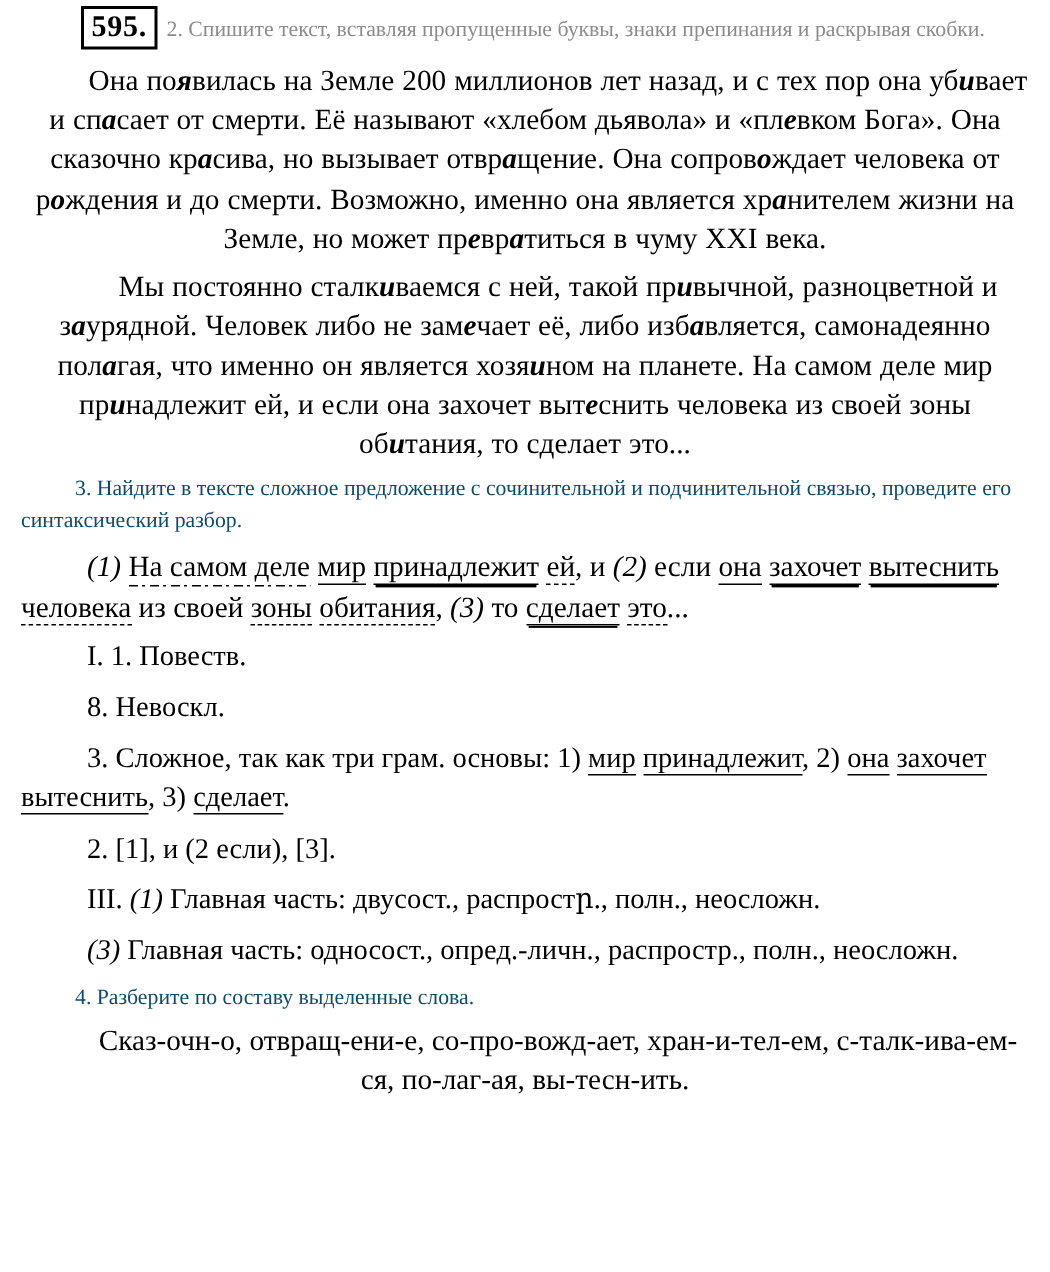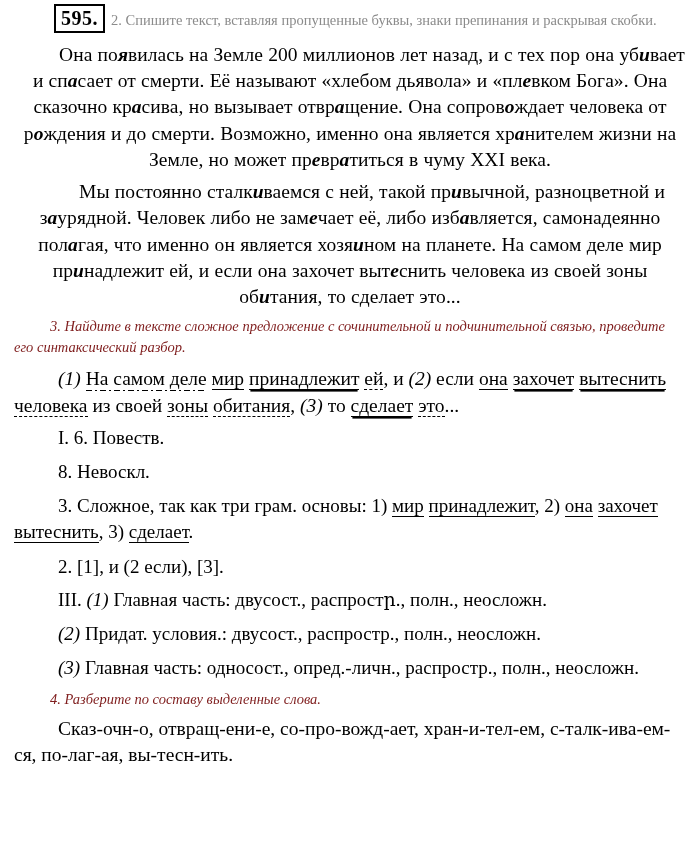--- a/index.html
+++ b/index.html
@@ -43,26 +43,25 @@
   }
   .instr {
     color: #8b8b8b;
     font-size: 14.5px;
     line-height: 1.45;
   }
   .instr-first {
     margin-left: 6px;
   }
   p.instr-block {
-    color: #7f1d1d;
+    color: #0c4a6e;
     font-size: 14.5px;
     line-height: 1.45;
     margin: 0 0 2px 0;
     text-indent: 36px;
-    font-style: italic;
   }
 
   
   p.body-par {
     font-size: 19.5px;
     line-height: 1.345;
     margin: 0 0 6px 0;
     text-indent: 44px;
     text-align: center;
     letter-spacing: 0.05px;
@@ -115,46 +114,46 @@
     margin: 0 0 8px 0;
     text-indent: 44px;
   }
   p.anal.tight { margin-bottom: 9px; }
 
   p.morph {
     font-size: 19.5px;
     line-height: 1.35;
     margin: 6px 0 0 0;
     text-indent: 44px;
+    text-align: center;
   }
 </style>
 </head>
 <body>
 
 <div class="page">
 
   <div class="ex-head">
     <span class="ex-num">595.</span><span class="instr instr-first">2. Спишите текст, вставляя пропущенные буквы, знаки препинания и раскрывая скобки.</span>
   </div>
 
   <p class="body-par first">Она по<span class="ins">я</span>вилась на Земле 200 миллионов лет назад, и с тех пор она уб<span class="ins">и</span>вает и сп<span class="ins">а</span>сает от смерти. Её называют «хлебом дьявола» и «пл<span class="ins">е</span>вком Бога». Она сказочно кр<span class="ins">а</span>сива, но вызывает отвр<span class="ins">а</span>щение. Она сопров<span class="ins">о</span>ждает человека от р<span class="ins">о</span>ждения и до смерти. Возможно, именно она является хр<span class="ins">а</span>нителем жизни на Земле, но может пр<span class="ins">е</span>вр<span class="ins">а</span>титься в чуму XXI века.</p>
 
   <p class="body-par">Мы постоянно сталк<span class="ins">и</span>ваемся с ней, такой пр<span class="ins">и</span>вычной, разноцветной и з<span class="ins">а</span>урядной. Человек либо не зам<span class="ins">е</span>чает её, либо изб<span class="ins">а</span>вляется, самонадеянно пол<span class="ins">а</span>гая, что именно он является хозя<span class="ins">и</span>ном на планете. На самом деле мир пр<span class="ins">и</span>надлежит ей, и если она захочет выт<span class="ins">е</span>снить человека из своей зоны об<span class="ins">и</span>тания, то сделает это...</p>
 
   <p class="instr-block">3. Найдите в тексте сложное предложение с сочинительной и подчинительной связью, проведите его синтаксический разбор.</p>
 
   <p class="parse"><span class="mark">(1)</span> <span class="u-adv">На самом деле</span> <span class="u-sub">мир</span> <span class="u-pred">принадлежит</span> <span class="u-obj">ей</span>, и <span class="mark">(2)</span> если <span class="u-sub">она</span> <span class="u-pred">захочет</span> <span class="u-pred">вытеснить</span> <span class="u-obj">человека</span> из своей <span class="u-obj">зоны</span> <span class="u-obj">обитания</span>, <span class="mark">(3)</span> то <span class="u-pred">сделает</span> <span class="u-obj">это</span>...</p>
 
-  <p class="anal">I. 6. Повеств.</p>
+  <p class="anal">I. 1. Повеств.</p>
   <p class="anal">8. Невоскл.</p>
   <p class="anal tight">3. Сложное, так как три грам. основы: 1) <span class="u-sub">мир</span> <span class="u-sub">принадлежит</span>, 2) <span class="u-sub">она</span> <span class="u-sub">захочет</span> <span class="u-sub">вытеснить</span>, 3) <span class="u-sub">сделает</span>.</p>
 
   <p class="anal">2. [1], и (2 если), [3].</p>
 
   <p class="anal">III. <span class="mark">(1)</span> Главная часть: двусост., распростր., полн., неосложн.</p>
-  <p class="anal"><span class="mark">(2)</span> Придат. условия.: двусост., распростр., полн., неосложн.</p>
   <p class="anal"><span class="mark">(3)</span> Главная часть: односост., опред.-личн., распростр., полн., неосложн.</p>
 
   <p class="instr-block">4. Разберите по составу выделенные слова.</p>
 
   <p class="morph">Сказ-очн-о, отвращ-ени-е, со-про-вожд-ает, хран-и-тел-ем, с-талк-ива-ем-ся, по-лаг-ая, вы-тесн-ить.</p>
 
 </div>
 
 </body></html>

